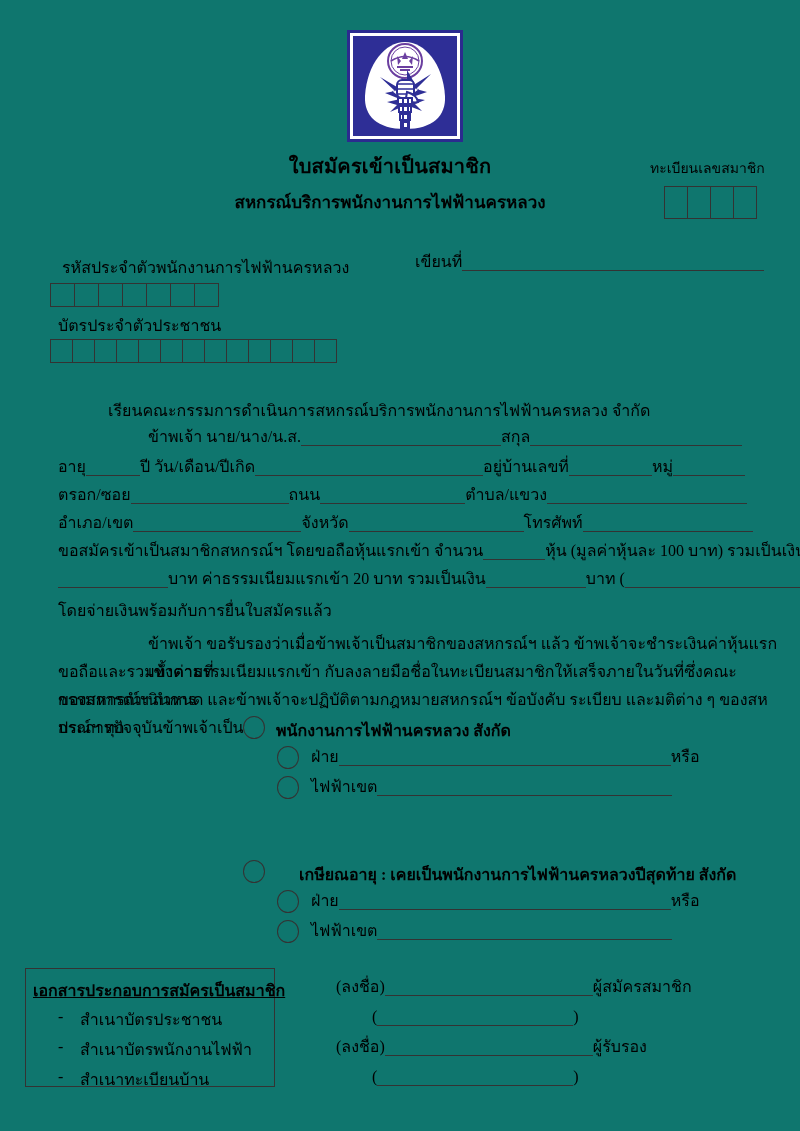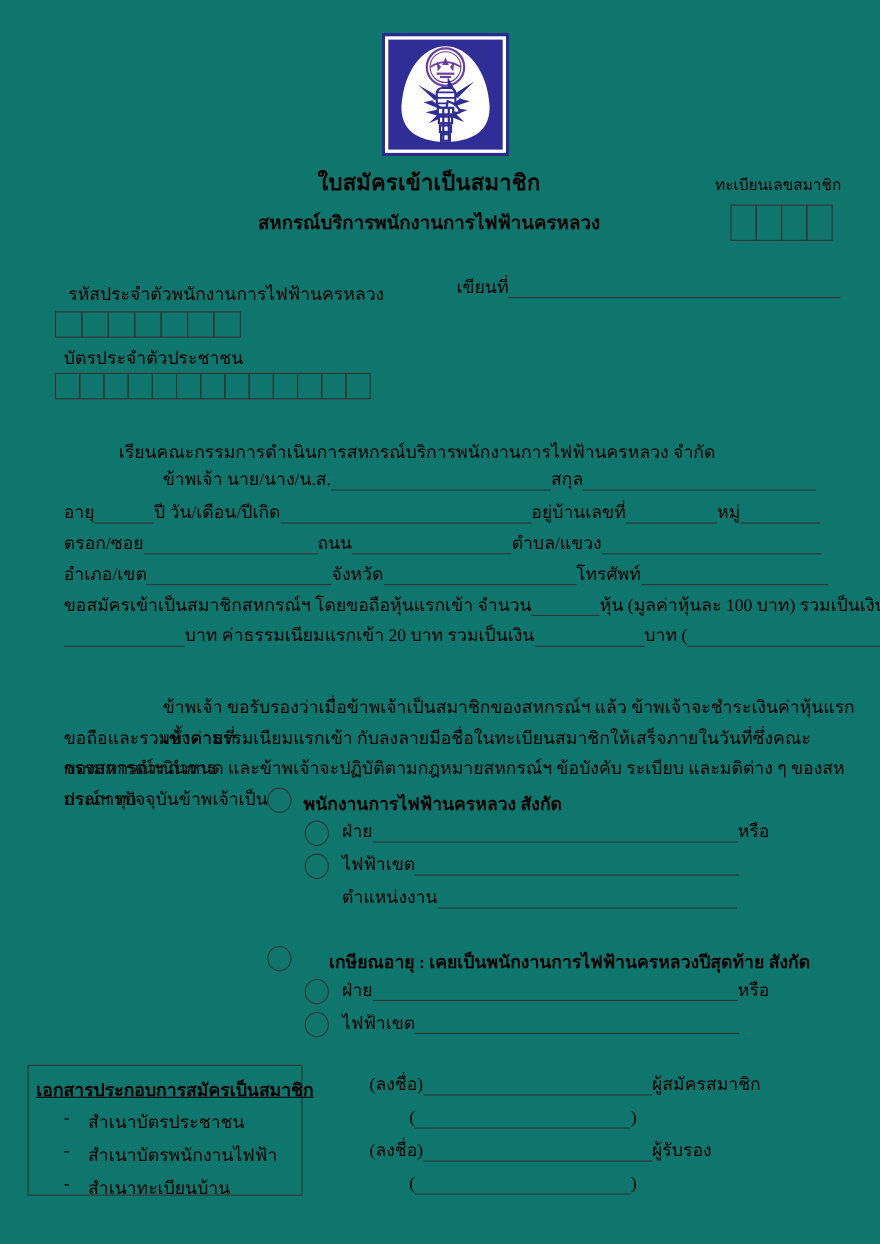--- a/index.html
+++ b/index.html
@@ -345,20 +345,21 @@
 
   <div class="row" id="share2">
     <span class="fill" style="width:110px"></span>
     <span class="txt">บาท  ค่าธรรมเนียมแรกเข้า 20 บาท รวมเป็นเงิน</span>
     <span class="fill" style="width:100px"></span>
     <span class="txt">บาท (</span>
     <span class="fill" style="width:226px"></span>
 
   </div>
 
+  <div id="share3">โดยจ่ายเงินพร้อมกับการยื่นใบสมัครแล้ว</div>
 
   <div class="para" id="decl1">ข้าพเจ้า  ขอรับรองว่าเมื่อข้าพเจ้าเป็นสมาชิกของสหกรณ์ฯ แล้ว  ข้าพเจ้าจะชำระเงินค่าหุ้นแรกเข้าตามที่</div>
   <div class="para" id="decl2">ขอถือและรวมทั้งค่าธรรมเนียมแรกเข้า กับลงลายมือชื่อในทะเบียนสมาชิกให้เสร็จภายในวันที่ซึ่งคณะกรรมการดำเนินการ</div>
   <div class="para" id="decl3">ของสหกรณ์ฯ กำหนด และข้าพเจ้าจะปฏิบัติตามกฎหมายสหกรณ์ฯ  ข้อบังคับ ระเบียบ และมติต่าง ๆ ของสหกรณ์ฯ ทุก</div>
   <div class="para" id="decl4">ประการปัจจุบันข้าพเจ้าเป็น</div>
 
   <span class="radio radio-pos" id="r-emp"></span>
   <div class="opt-bold" id="r-emp-label">พนักงานการไฟฟ้านครหลวง สังกัด</div>
 
   <span class="radio radio-pos" id="r-emp-dept"></span>
@@ -367,24 +368,20 @@
     <span class="fill" style="width:332px"></span>
     <span class="txt">หรือ</span>
   </div>
 
   <span class="radio radio-pos" id="r-emp-dist"></span>
   <div class="row" id="sub-dist">
     <span class="txt">ไฟฟ้าเขต</span>
     <span class="fill" style="width:295px"></span>
   </div>
 
-  <div class="row" id="sub-pos">
-    <span class="txt">ตำแหน่งงาน</span>
-    <span class="fill" style="width:272px"></span>
-  </div>
 
   <span class="radio radio-pos" id="r-ret"></span>
   <div class="opt-bold" id="r-ret-label">เกษียณอายุ : เคยเป็นพนักงานการไฟฟ้านครหลวงปีสุดท้าย สังกัด</div>
 
   <span class="radio radio-pos" id="r-ret-dept"></span>
   <div class="row" id="sub2-dept">
     <span class="txt">ฝ่าย</span>
     <span class="fill" style="width:332px"></span>
     <span class="txt">หรือ</span>
   </div>

